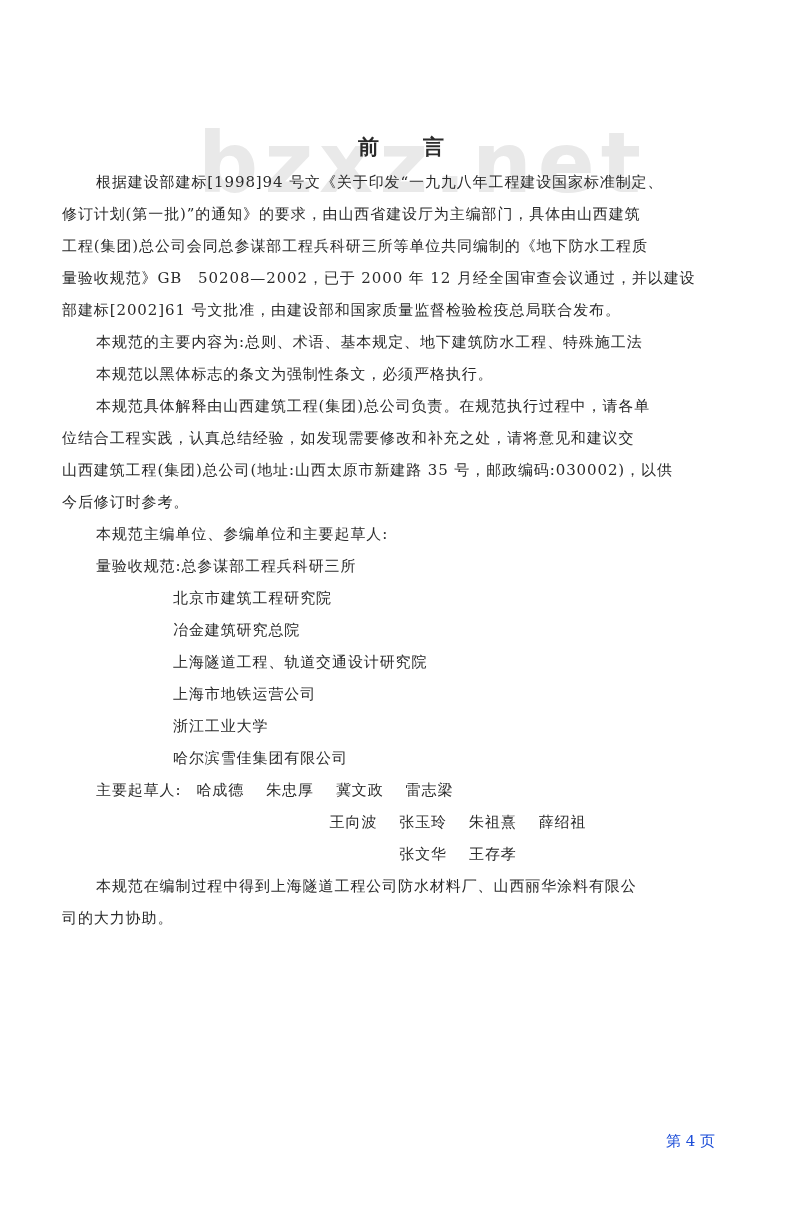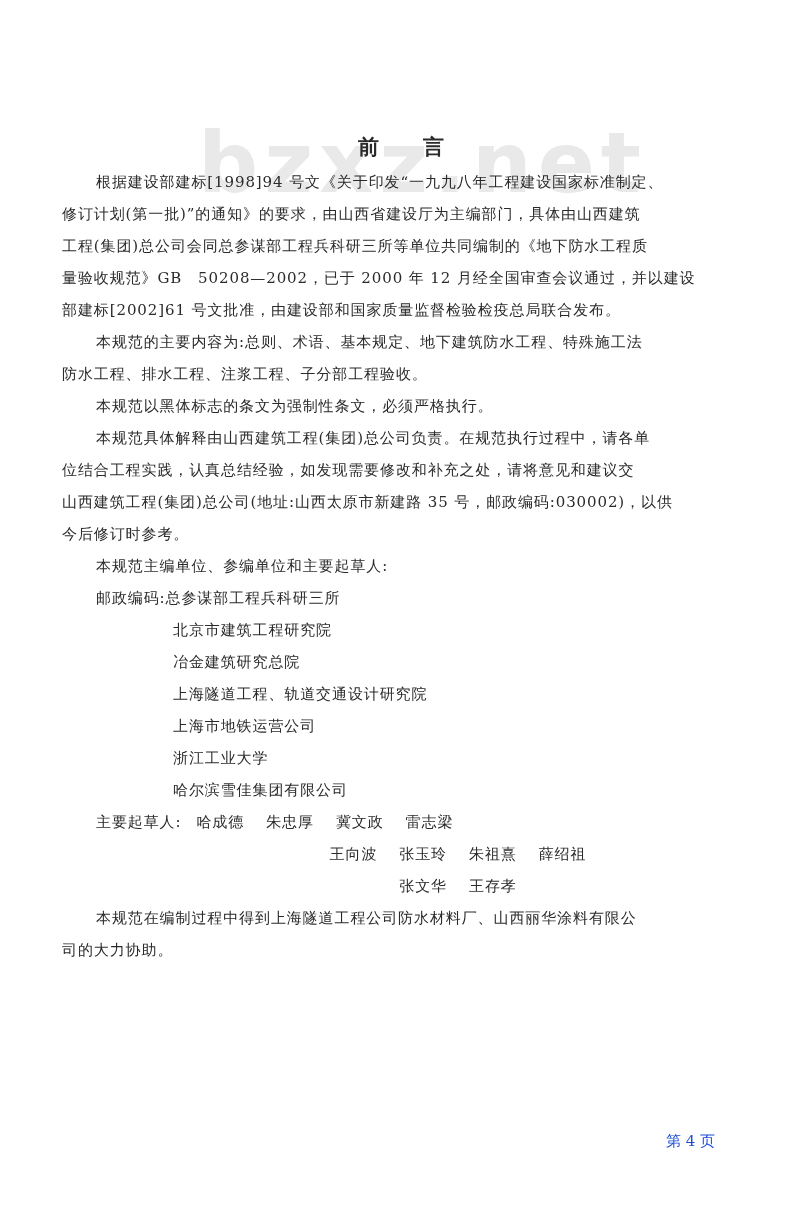--- a/index.html
+++ b/index.html
@@ -42,37 +42,36 @@
   <div>
     <div class="line indent">根据建设部建标[1998]94 号文《关于印发“一九九八年工程建设国家标准制定、</div>
     <div class="line">修订计划(第一批)”的通知》的要求，由山西省建设厅为主编部门，具体由山西建筑</div>
     <div class="line">工程(集团)总公司会同总参谋部工程兵科研三所等单位共同编制的《地下防水工程质</div>
     <div class="line">量验收规范》GB　50208—2002，已于 2000 年 12 月经全国审查会议通过，并以建设</div>
     <div class="line">部建标[2002]61 号文批准，由建设部和国家质量监督检验检疫总局联合发布。</div>
   </div>
 
   <div>
     <div class="line indent">本规范的主要内容为:总则、术语、基本规定、地下建筑防水工程、特殊施工法</div>
-    <div class="line">防水工程、排水工程、注浆工程、子分部工程验收。</div>
   </div>
 
   <div>
     <div class="line indent">本规范以黑体标志的条文为强制性条文，必须严格执行。</div>
   </div>
 
   <div>
     <div class="line indent">本规范具体解释由山西建筑工程(集团)总公司负责。在规范执行过程中，请各单</div>
     <div class="line">位结合工程实践，认真总结经验，如发现需要修改和补充之处，请将意见和建议交</div>
     <div class="line">山西建筑工程(集团)总公司(地址:山西太原市新建路 35 号，邮政编码:030002)，以供</div>
     <div class="line">今后修订时参考。</div>
   </div>
 
   <div>
     <div class="line indent">本规范主编单位、参编单位和主要起草人:</div>
-    <div class="line indent">邮政编码:总参谋部工程兵科研三所</div>
+    <div class="line indent">量验收规范:总参谋部工程兵科研三所</div>
     <div class="line indent2">北京市建筑工程研究院</div>
     <div class="line indent2">冶金建筑研究总院</div>
     <div class="line indent2">上海隧道工程、轨道交通设计研究院</div>
     <div class="line indent2">上海市地铁运营公司</div>
     <div class="line indent2">浙江工业大学</div>
     <div class="line indent2">哈尔滨雪佳集团有限公司</div>
   </div>
 
   <div>
     <div class="line indent names">

